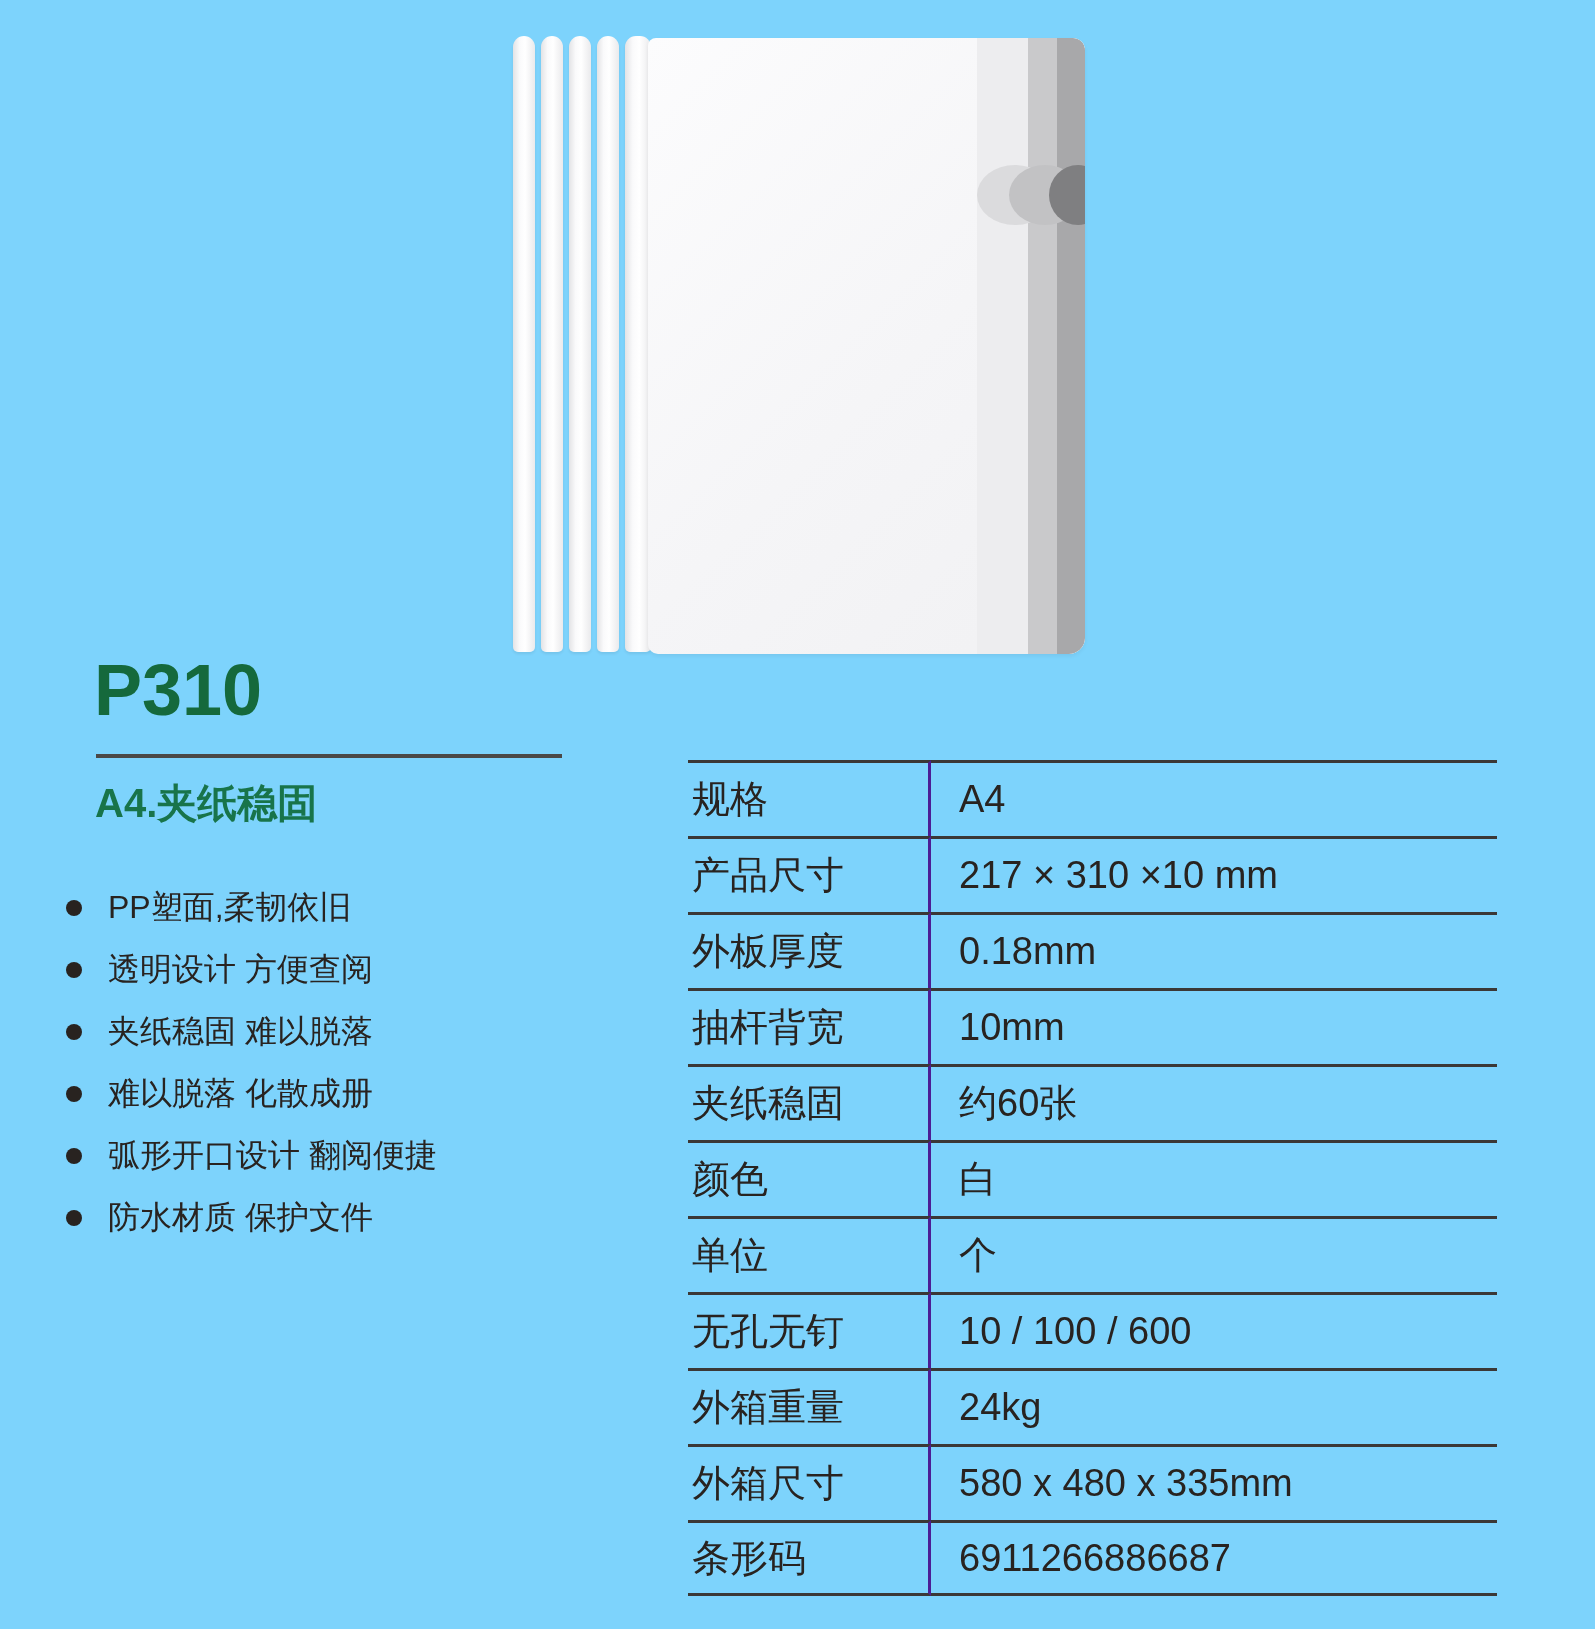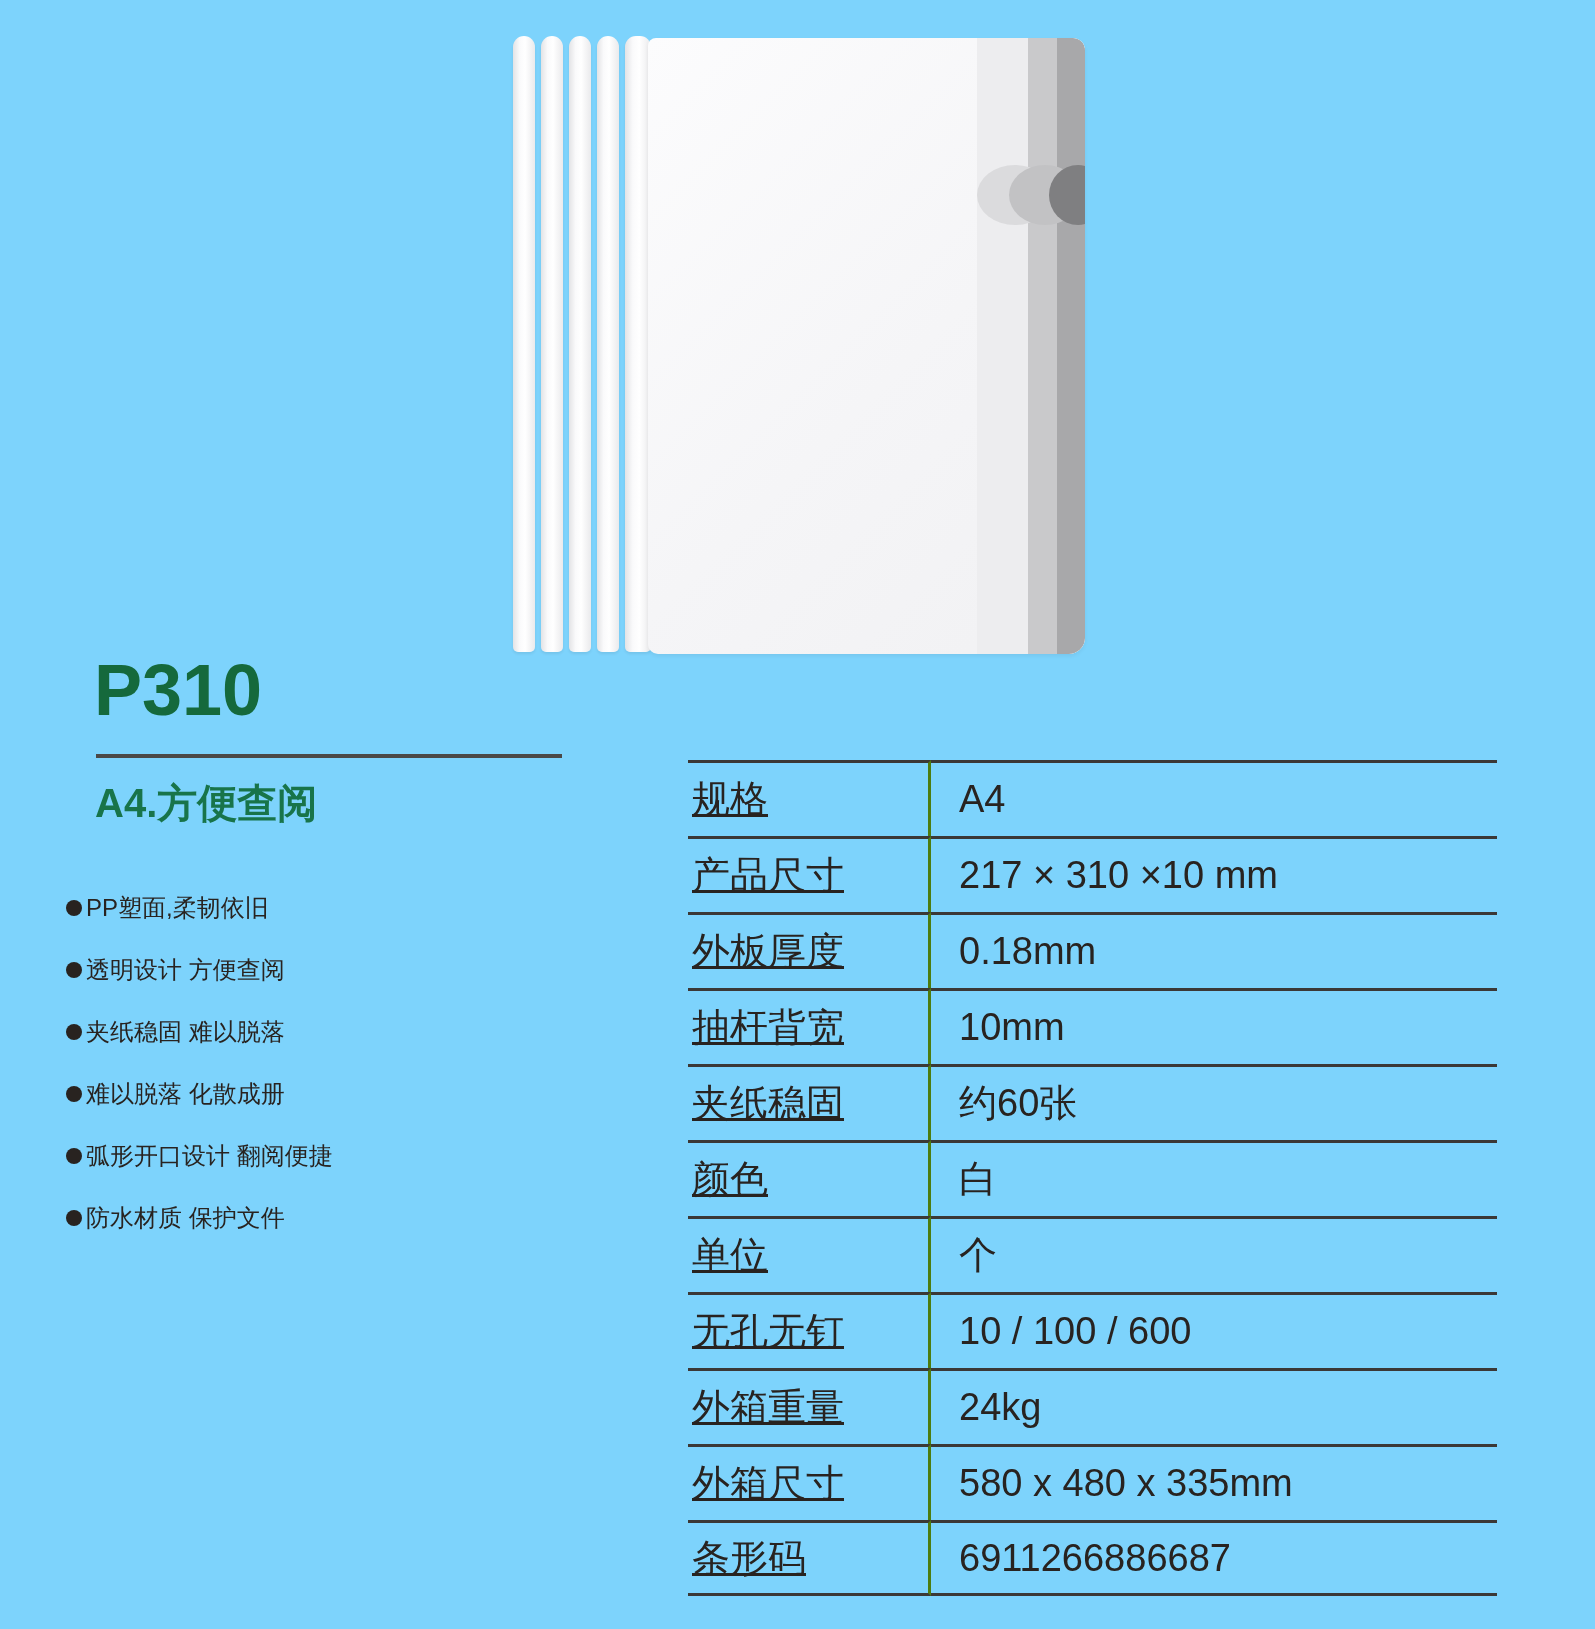--- a/index.html
+++ b/index.html
@@ -37,36 +37,36 @@
     position:absolute; left:94px; top:654px;
     font-size:72px; font-weight:bold; line-height:1; color:#15693c;
   }
   .rule { position:absolute; left:96px; top:754px; width:466px; height:4px; background:#4a4847; }
   .product-title {
     position:absolute; left:95px; top:782px;
     font-size:40px; font-weight:bold; line-height:1.05; color:#18744a;
   }
   .features { position:absolute; left:66px; top:891px; list-style:none; }
   .features li {
-    display:flex; align-items:center; gap:4px;
+    display:flex; align-items:center; gap:26px;
     height:34px; margin-bottom:28px;
-    font-size:24px; color:#282320; white-space:nowrap;
+    font-size:32px; color:#282320; white-space:nowrap;
   }
   .dot { flex:none; width:16px; height:16px; border-radius:50%; background:#282320; }
 
   
   .spec {
     position:absolute; left:688px; top:760px; width:809px;
     display:grid; grid-template-columns:243px 566px;
   }
   .cell {
     height:76px; display:flex; align-items:center;
     border-top:3px solid #3b3836; font-size:38px; color:#282320; white-space:nowrap;
   }
-  .cell.label { border-right:3px solid #4d7c0f; padding-left:4px;text-decoration:underline; }
+  .cell.label { border-right:3px solid #4c1d95; padding-left:4px; }
   .cell.value { padding-left:28px; }
   .cell.last { border-bottom:3px solid #3b3836; }
 </style>
 </head>
 <body>
 
 <div class="page">
 
   <div class="photo">
     <div class="spine-bar b1"></div>
@@ -79,21 +79,21 @@
       <div class="strip-b"></div>
       <div class="strip-c"></div>
       <div class="bump-light"></div>
       <div class="bump-medium"></div>
       <div class="notch-dark"></div>
     </div>
   </div>
 
   <h1 class="product-code">P310</h1>
   <div class="rule"></div>
-  <h2 class="product-title">A4.方便查阅</h2>
+  <h2 class="product-title">A4.夹纸稳固</h2>
 
   <ul class="features">
     <li>
         <span class="dot"></span>
         <span>PP塑面,柔韧依旧</span>
       </li>
     <li>
         <span class="dot"></span>
         <span>透明设计 方便查阅</span>
       </li>

